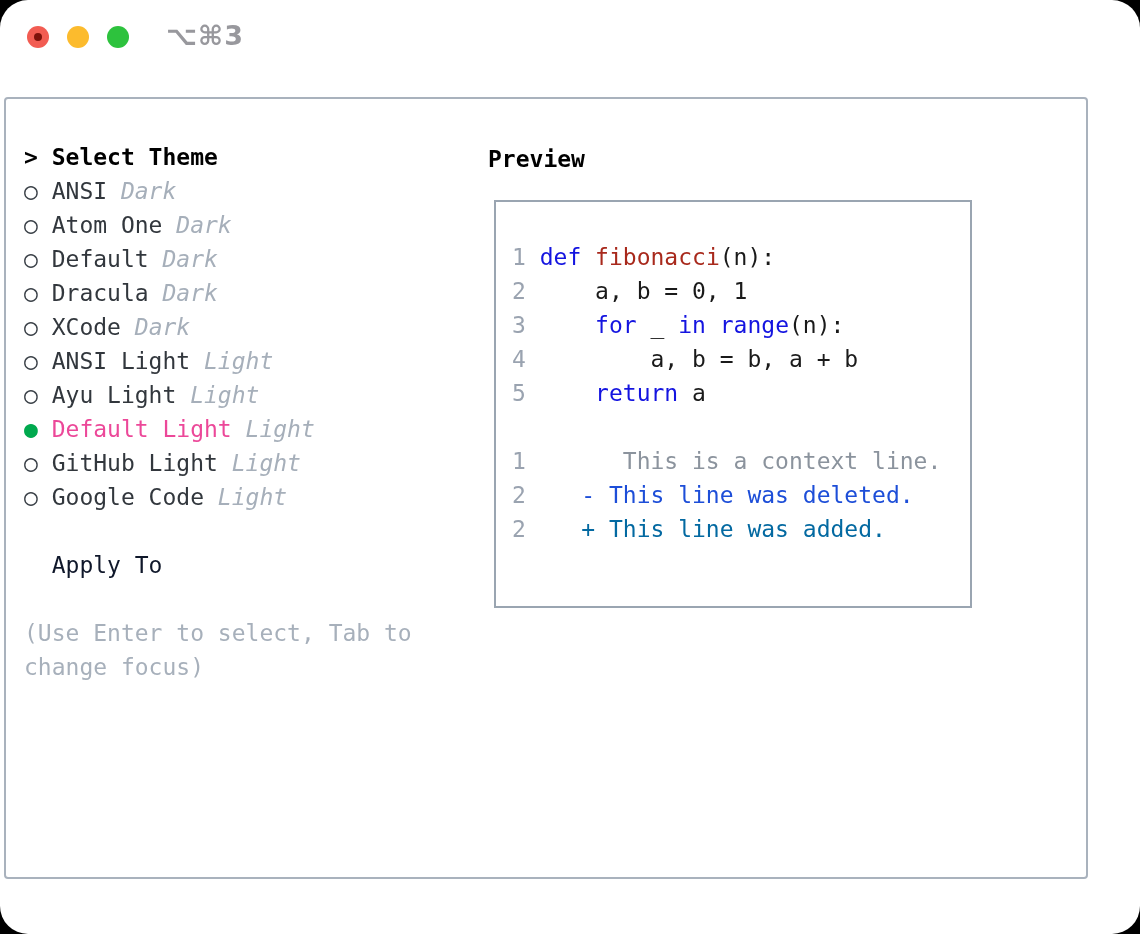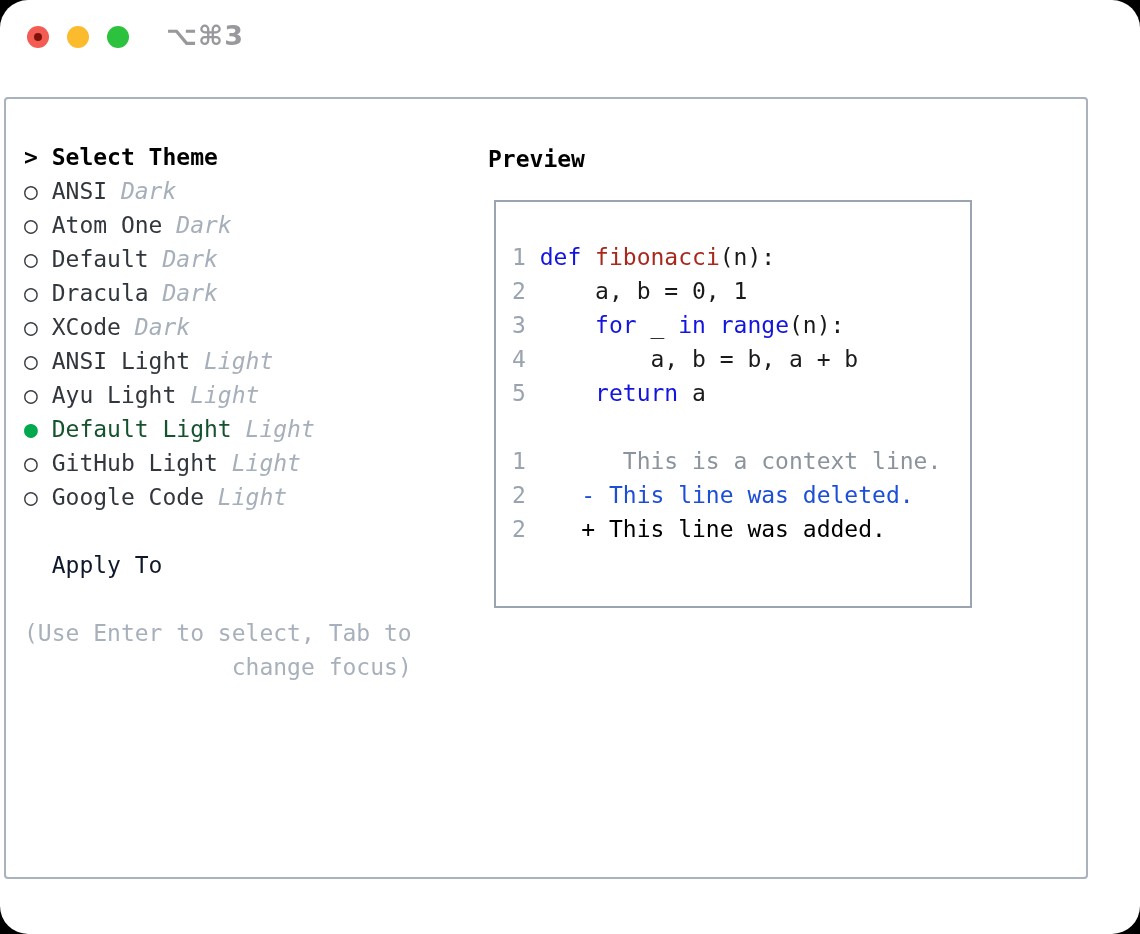--- a/index.html
+++ b/index.html
@@ -26,38 +26,38 @@
   .left-col { position:absolute; left:18px; top:41px; font-size:23px; line-height:34px;
               color:#32373d; }
   .row { height:34px; white-space:pre; }
   .row.blank { height:34px; }
   .marker { display:inline-block; width:27.7px; color:#3d434a; }
   .marker.sel { color:#00a94e; }
   .marker.cur { color:#000; font-weight:bold; }
   .hdr-label { color:#000; font-weight:bold; }
   .section-label { color:#0f172a; }
   .name {}
-  .name.sel { color:#14532d; }
+  .name.sel { color:#ec4899; }
   .tag { color:#a6afba;font-style:italic; }
-  .help-line { height:34px; white-space:pre; color:#a7b0bb;text-align:right; }
+  .help-line { height:34px; white-space:pre; color:#a7b0bb; }
 
   
   .preview-label { position:absolute; left:482px; top:43px; font-size:23px; line-height:34px;
                    font-weight:bold; color:#000; }
   .preview-box { position:absolute; left:488px; top:101px; width:478px; height:408px;
                  box-sizing:border-box; border:2px solid #9aa5b1; background:#fff; overflow:hidden; }
   .code { padding:38px 0 0 16px; font-size:23px; line-height:34px; }
   .codeline { height:34px; white-space:pre; }
   .ln  { color:#9aa3b0; }
   .kw  { color:#1414e0; }
   .fn  { color:#a8291c; }
   .pl  { color:#1a1a1a; }
   .ctx { color:#8b939d; }
   .del { color:#1d4ed8; }
-  .add { color:#000000; }
+  .add { color:#0369a1; }
 </style>
 </head>
 <body>
 
 <div class="stage">
   <div class="window">
 
     <div class="titlebar">
       <div class="light red"></div>
       <div class="light yellow"></div>

